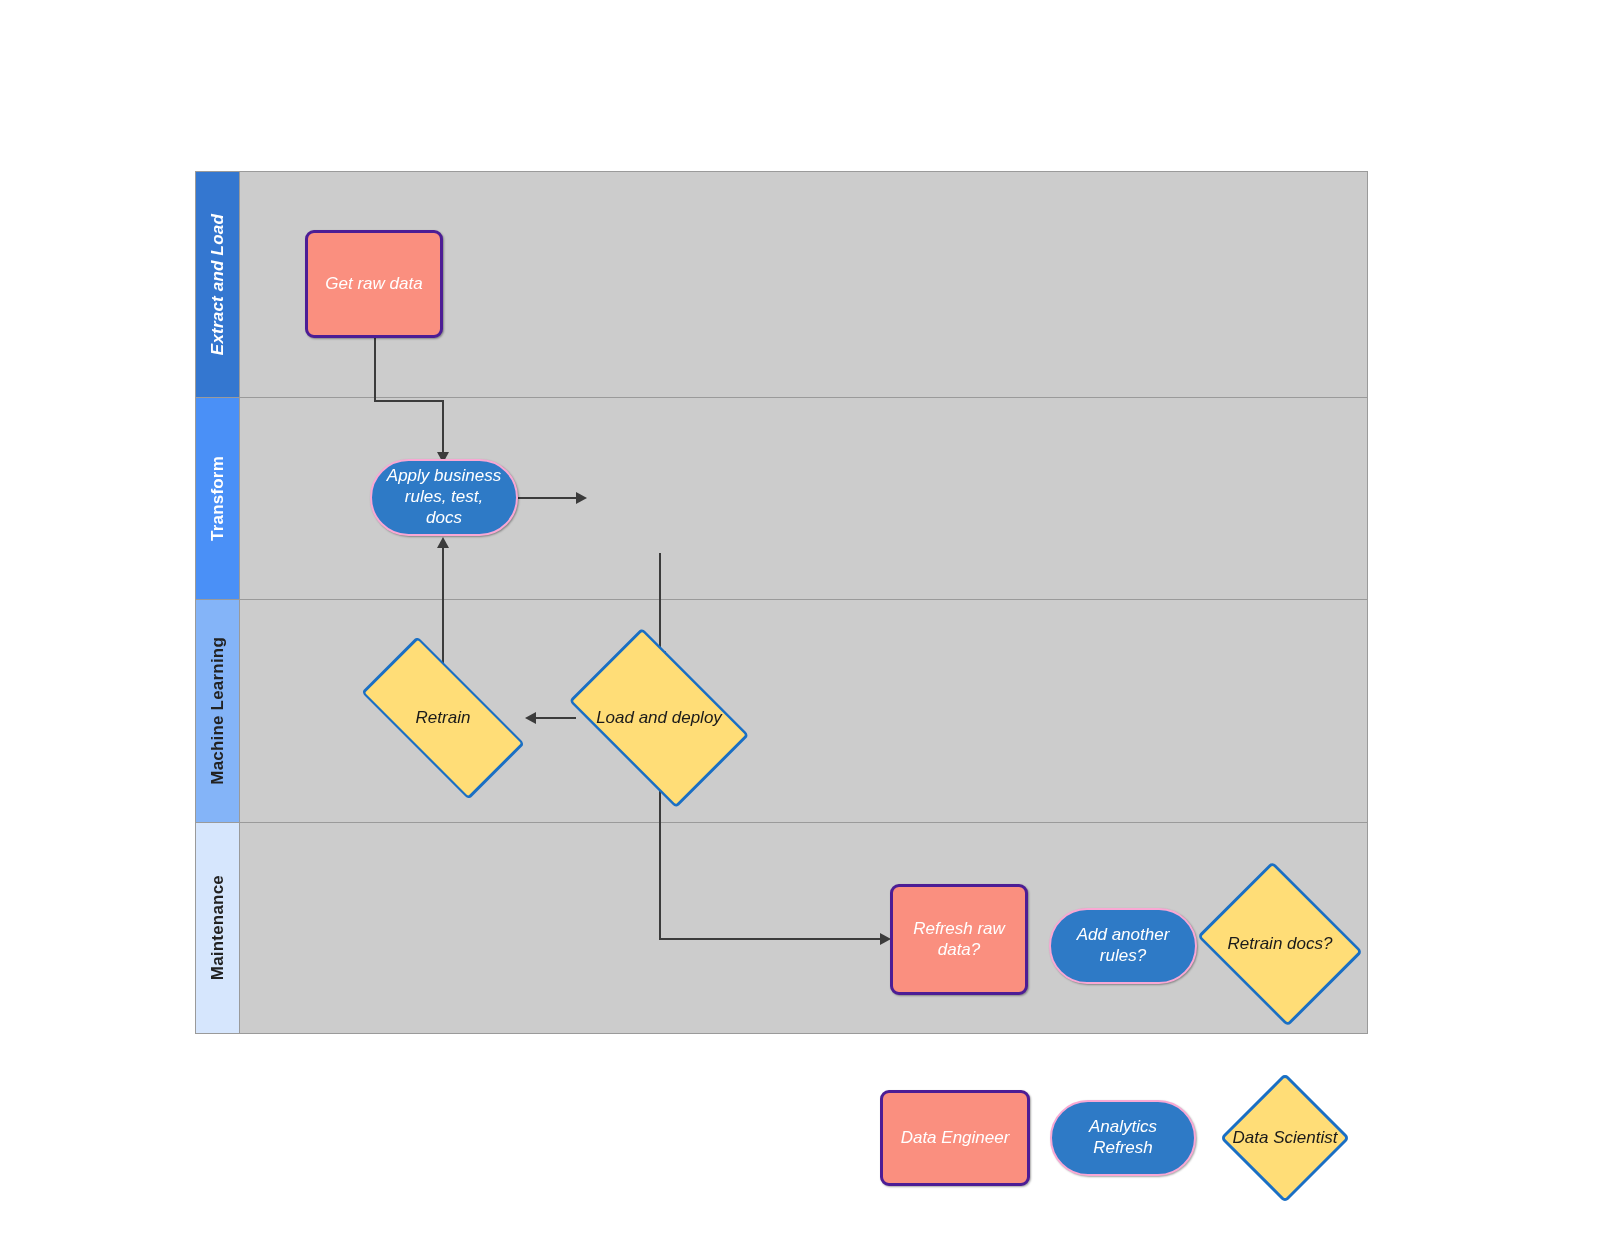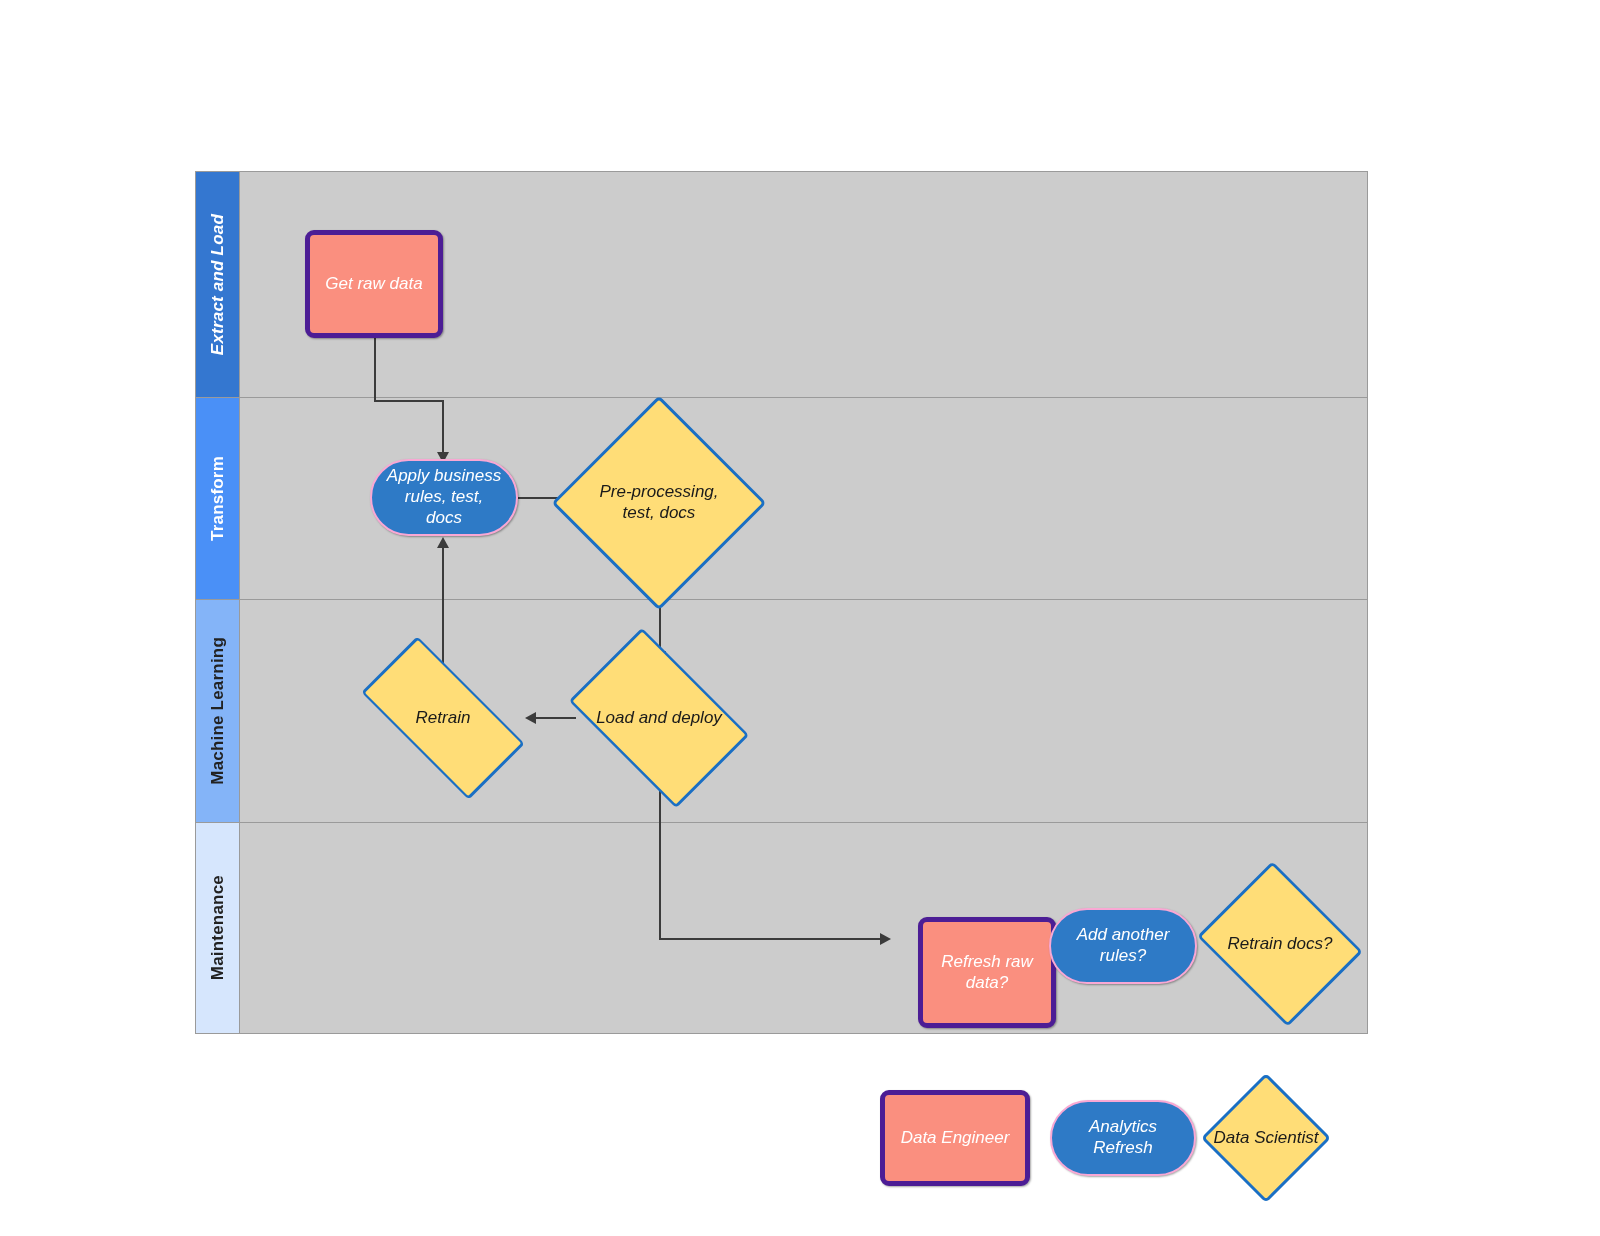--- a/index.html
+++ b/index.html
@@ -17,21 +17,21 @@
              box-sizing:border-box;border-right:1px solid #9a9a9a;
              display:flex;align-items:center;justify-content:center;}
   .lane-head span{
       writing-mode:vertical-rl;transform:rotate(180deg);
       font-size:17px;font-weight:bold;letter-spacing:.2px;white-space:nowrap;}
 
   
   .node{position:absolute;box-sizing:border-box;display:flex;
         align-items:center;justify-content:center;text-align:center;
         font-style:italic;line-height:1.22;}
-  .rect{background:#fa8f7f;border:5px solid #4c1d95;border-radius:9px;
+  .rect{background:#fa8f7f;border:3px solid #4c1d95;border-radius:9px;
         color:#ffffff;font-size:17px;
         box-shadow:1px 1px 2px rgba(0,0,0,.35);}
   .pill{background:#2e7ac6;border:2px solid #f9a8d4;border-radius:999px;
         color:#ffffff;font-size:17px;
         box-shadow:1px 1px 2px rgba(0,0,0,.35);}
   .diamond{background:transparent;border:none;color:#1a1a1a;font-size:17px;}
   .diamond .dshape{position:absolute;left:0;top:0;width:100%;height:100%;
         background:#ffdd77;border:3px solid #1a6fc4;
         transform:rotate(45deg);box-sizing:border-box;border-radius:5px;}
   .diamond .dlabel{position:relative;z-index:2;padding:0 6px;}
@@ -47,21 +47,21 @@
           border-bottom:11px solid #3b3b3b;}
   .arw-left{border-top:6px solid transparent;border-bottom:6px solid transparent;
             border-right:11px solid #3b3b3b;}
   .arw-right{border-top:6px solid transparent;border-bottom:6px solid transparent;
              border-left:11px solid #3b3b3b;}
 
   
   .legend{position:absolute;left:880px;top:1090px;width:500px;height:96px;}
   .lg-rect{position:absolute;left:0;top:0;width:150px;height:96px;}
   .lg-pill{position:absolute;left:170px;top:10px;width:146px;height:76px;}
-  .lg-diamond{position:absolute;left:340px;top:2px;width:92px;height:92px;font-style:italic;}
+  .lg-diamond{position:absolute;left:359px;top:2px;width:92px;height:92px;font-style:italic;}
   .lg-diamond .dlabel{font-size:17px;white-space:nowrap;}
 </style>
 </head>
 <body>
 
 <div id="stage">
 
   <div class="pool">
 
     <div class="lane" style="top:0;height:226px;">
@@ -113,36 +113,32 @@
   <div class="arw arw-right" style="left:880px;top:933px;"></div>
 
   <div class="node rect" style="left:305px;top:230px;width:138px;height:108px;">
     <span>Get raw data</span>
   </div>
 
   <div class="node pill" style="left:370px;top:459px;width:148px;height:77px;">
     <span style="padding:0 14px;">Apply business rules, test, docs</span>
   </div>
 
-  <div class="node diamond" style="left:583px;top:427px;width:152px;height:152px;">
-    <div class="dshape"></div>
-    <span class="dlabel">Pre-processing, test, docs</span>
-  </div>
 
   <div class="node diamond" style="left:367px;top:663px;width:152px;height:110px;">
     <div class="dshape" style="transform:rotate(45deg) scaleY(.72);"></div>
     <span class="dlabel">Retrain</span>
   </div>
 
   <div class="node diamond" style="left:583px;top:655px;width:152px;height:126px;">
     <div class="dshape" style="transform:rotate(45deg) scaleY(.82);"></div>
     <span class="dlabel" style="white-space:nowrap;">Load and deploy</span>
   </div>
 
-  <div class="node rect" style="left:890px;top:917px;width:138px;height:111px;margin-left:28px;">
+  <div class="node rect" style="left:890px;top:884px;width:138px;height:111px;">
     <span style="padding:0 16px;">Refresh raw data?</span>
   </div>
 
   <div class="node pill" style="left:1049px;top:908px;width:148px;height:76px;">
     <span style="padding:0 16px;">Add another rules?</span>
   </div>
 
   <div class="node diamond" style="left:1216px;top:885px;width:128px;height:118px;">
     <div class="dshape" style="transform:rotate(45deg) scaleY(.9);"></div>
     <span class="dlabel" style="white-space:nowrap;">Retrain docs?</span>

